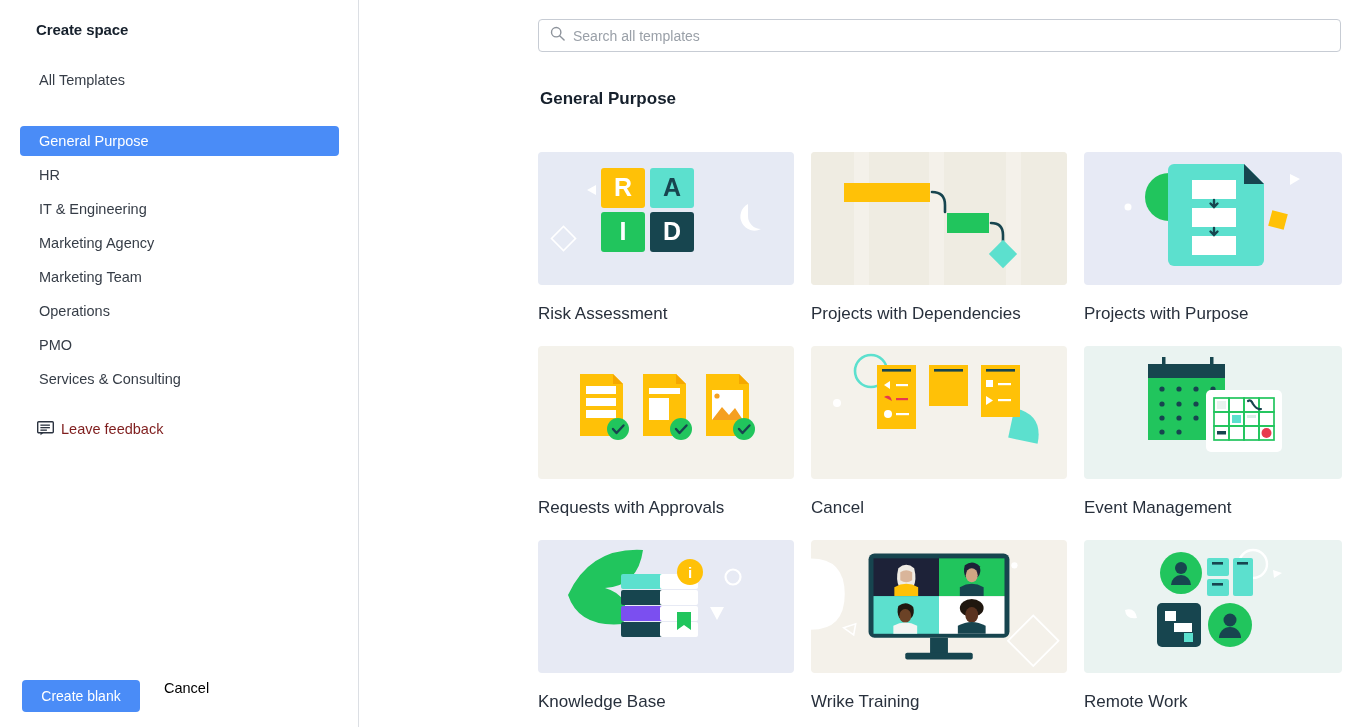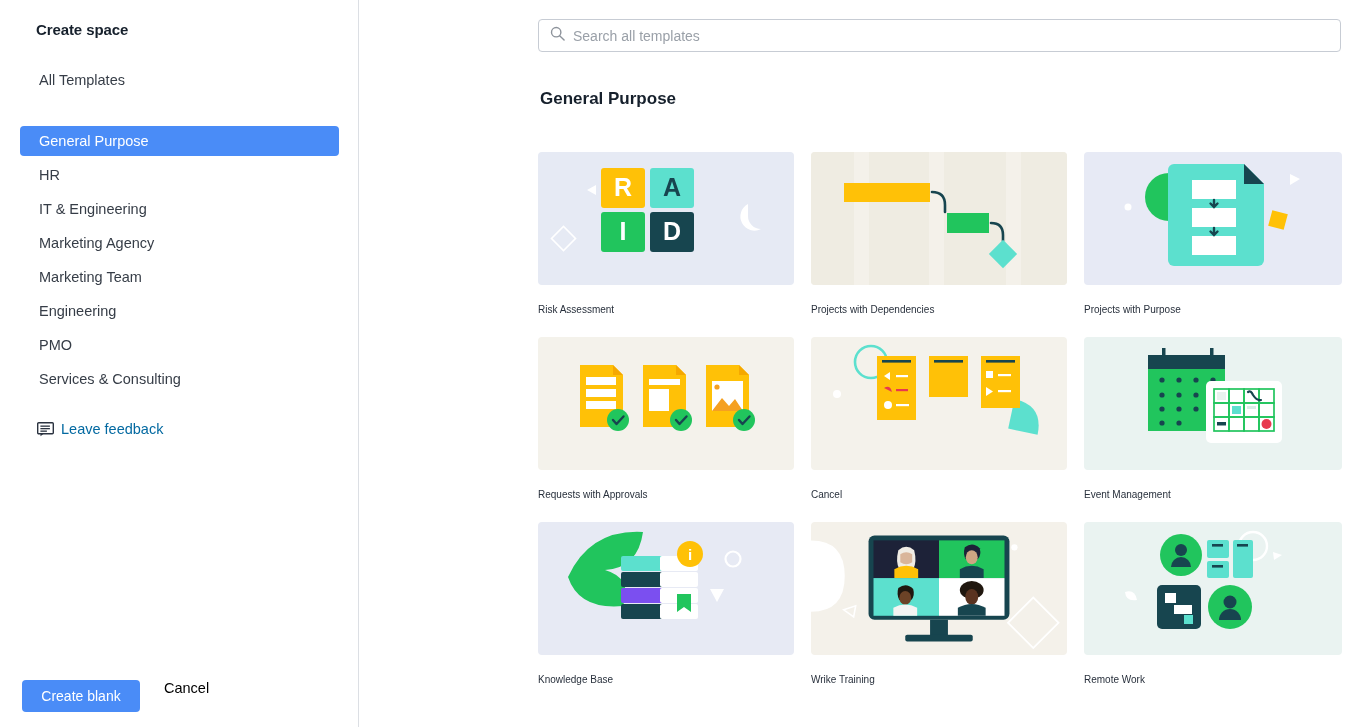--- a/index.html
+++ b/index.html
@@ -35,22 +35,22 @@
     display: flex; align-items: center;
     padding-left: 19px;
     font-size: 14.5px; color: #363d47;
     border-radius: 4px;
     cursor: pointer;
   }
   .cat-item.selected { background: #4a8cf7; color: #ffffff; }
 
   .feedback {
     position: absolute; left: 37px; top: 421px;
-    display: flex; align-items: flex-end; gap: 7px;
-    font-size: 14.5px; color: #0369a1; cursor: pointer;
+    display: flex; align-items: flex-start; gap: 7px;
+    font-size: 14.5px; color: #7f1d1d; cursor: pointer;
   }
   .fb-icon { width: 17px; height: 15px; display:block; }
 
   .footer {
     position: absolute; left: 22px; bottom: 15px;
     display: flex; align-items: flex-start; gap: 18px;
   }
   .btn-primary {
     background: #4a8cf7; color: #fff;
     border: none; border-radius: 4px;
@@ -93,21 +93,21 @@
     display: grid;
     grid-template-columns: 256px 256px 258px;
     column-gap: 17px; row-gap: 22px;
   }
   .card { cursor: pointer; }
   .thumb {
     width: 100%; height: 133px; border-radius: 4px;
     position: relative; overflow: hidden;
   }
   .card-label {
-    margin-top: 19px; font-size: 10px; color: #28303c;
+    margin-top: 19px; font-size: 17px; color: #28303c;
   }
   .thumb svg { display: block; width: 100%; height: 100%; }
 </style>
 </head>
 <body>
 
 <div class="app">
 
   <aside class="sidebar">
     <div class="side-title">Create space</div>
@@ -124,21 +124,21 @@
       <div class="cat-item">
         <span>IT &amp; Engineering</span>
       </div>
       <div class="cat-item">
         <span>Marketing Agency</span>
       </div>
       <div class="cat-item">
         <span>Marketing Team</span>
       </div>
       <div class="cat-item">
-        <span>Engineering</span>
+        <span>Operations</span>
       </div>
       <div class="cat-item">
         <span>PMO</span>
       </div>
       <div class="cat-item">
         <span>Services &amp; Consulting</span>
       </div>
     </nav>
 
     <div class="feedback">

